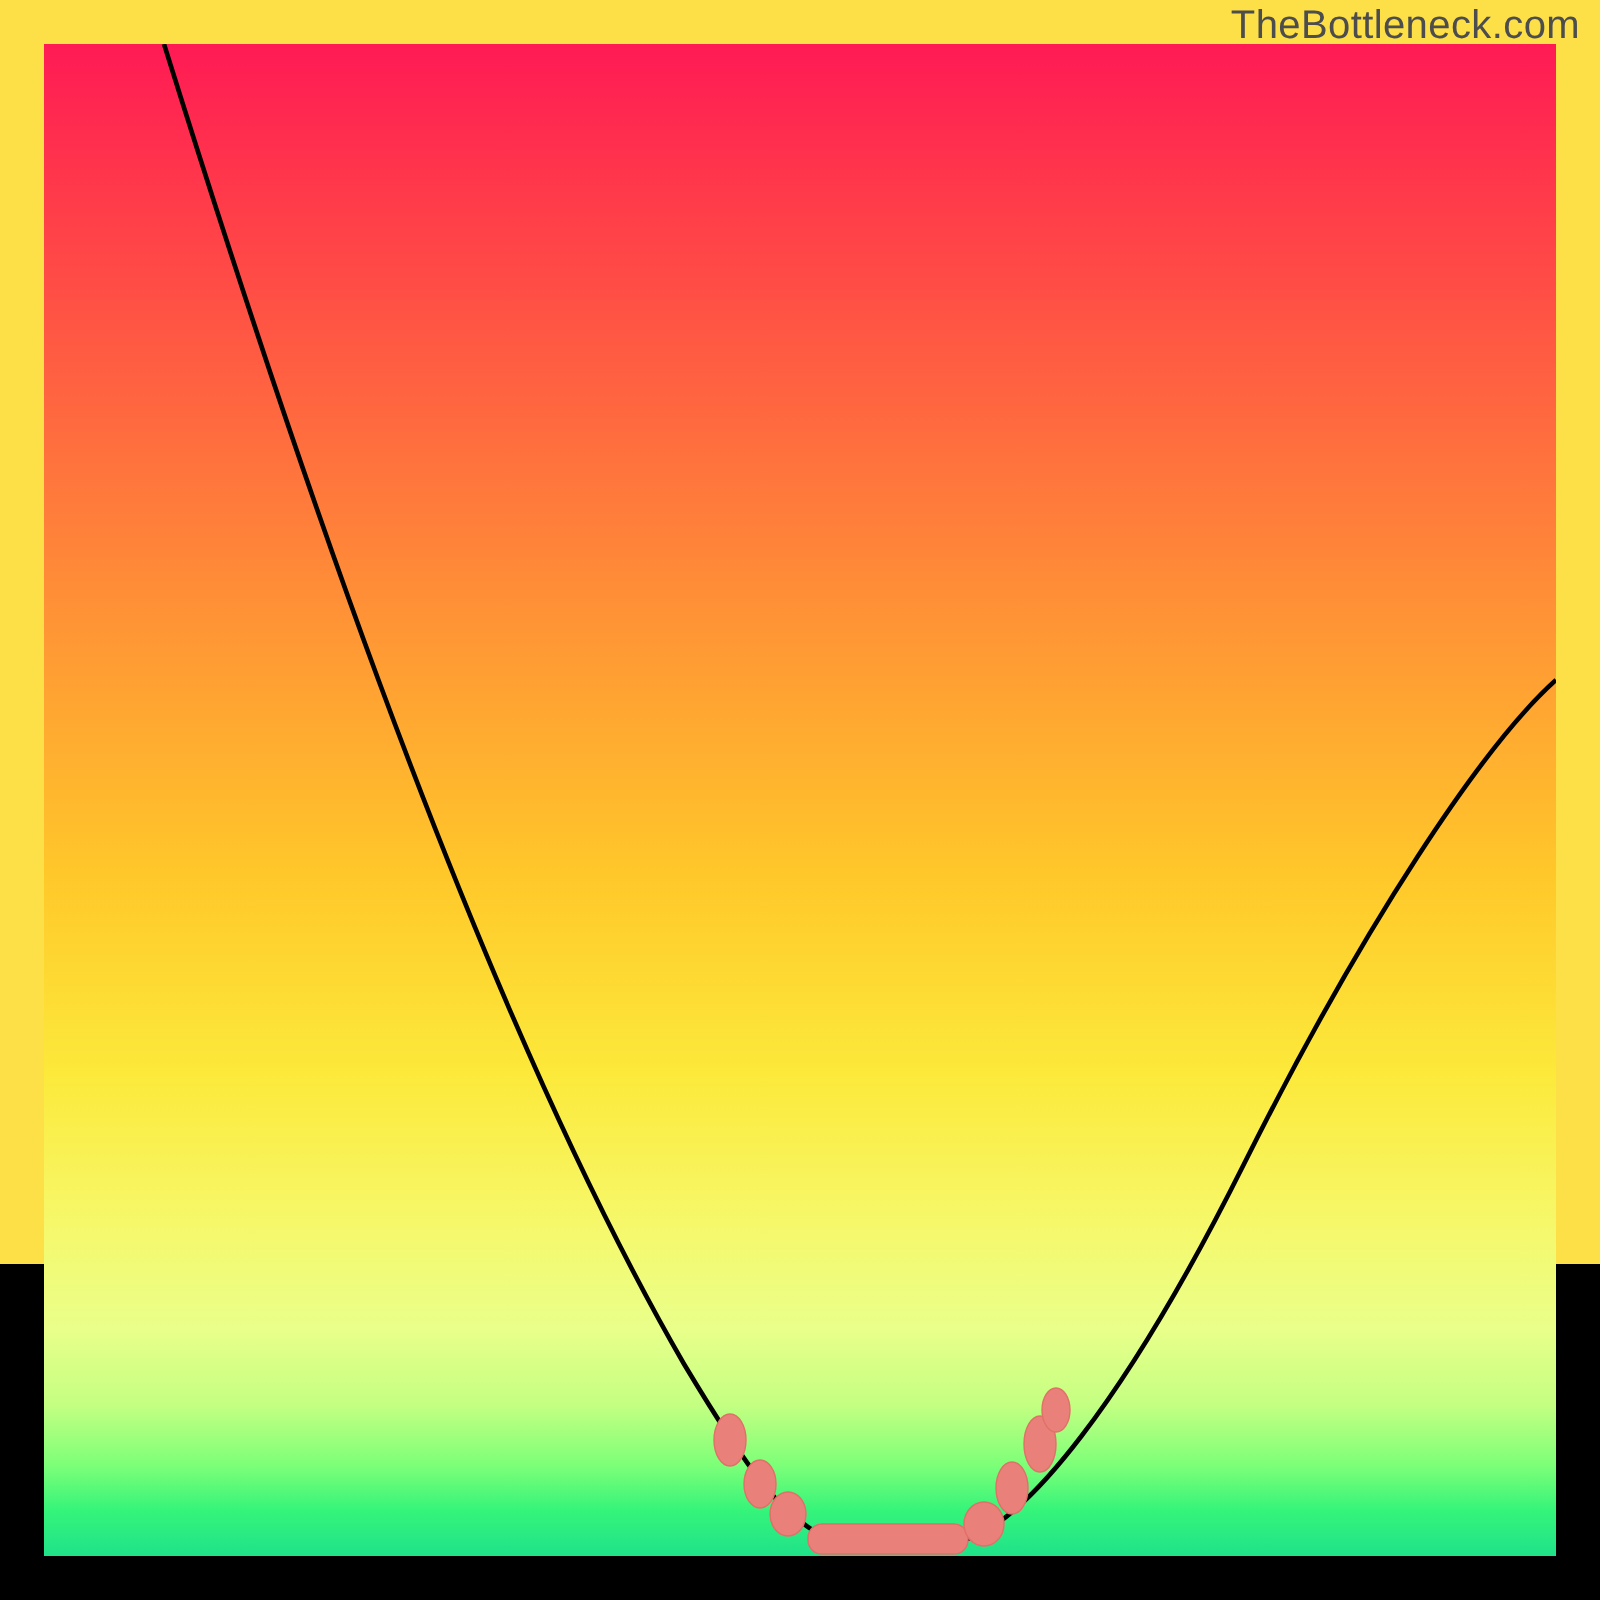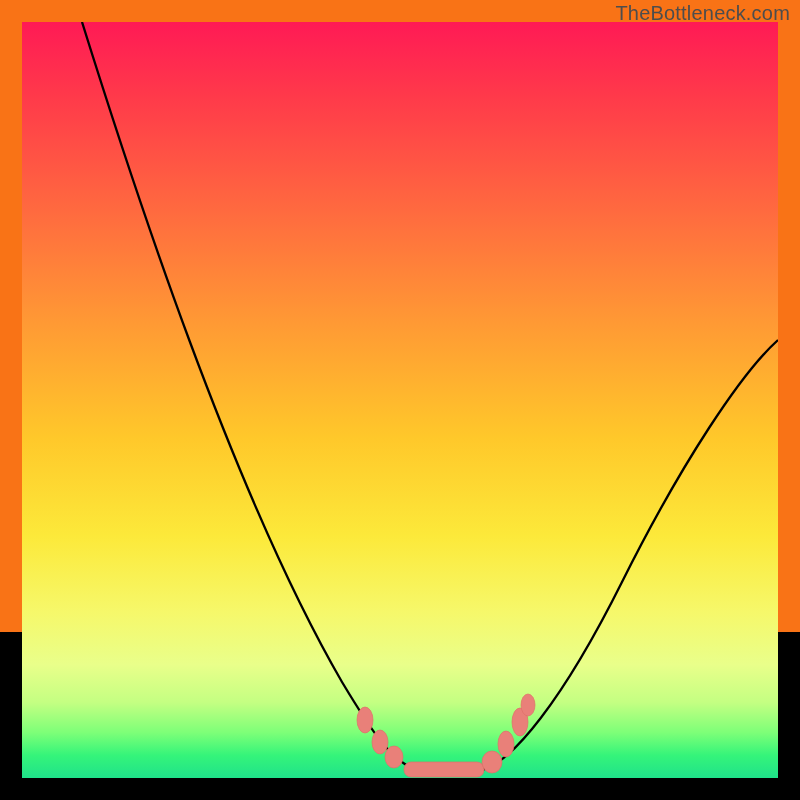--- a/index.html
+++ b/index.html
@@ -8,21 +8,21 @@
     width: 800px;
     height: 800px;
     overflow: hidden;
     background: #000;
     font-family: Arial, Helvetica, sans-serif;
   }
   .frame {
     position: relative;
     width: 800px;
     height: 632px;
-    background: #f97316;
+    background: #fde047;
   }
   .plot {
     position: absolute;
     left: 22px;
     top: 22px;
     width: 756px;
     height: 756px;
     
     background: linear-gradient(
       to bottom,

